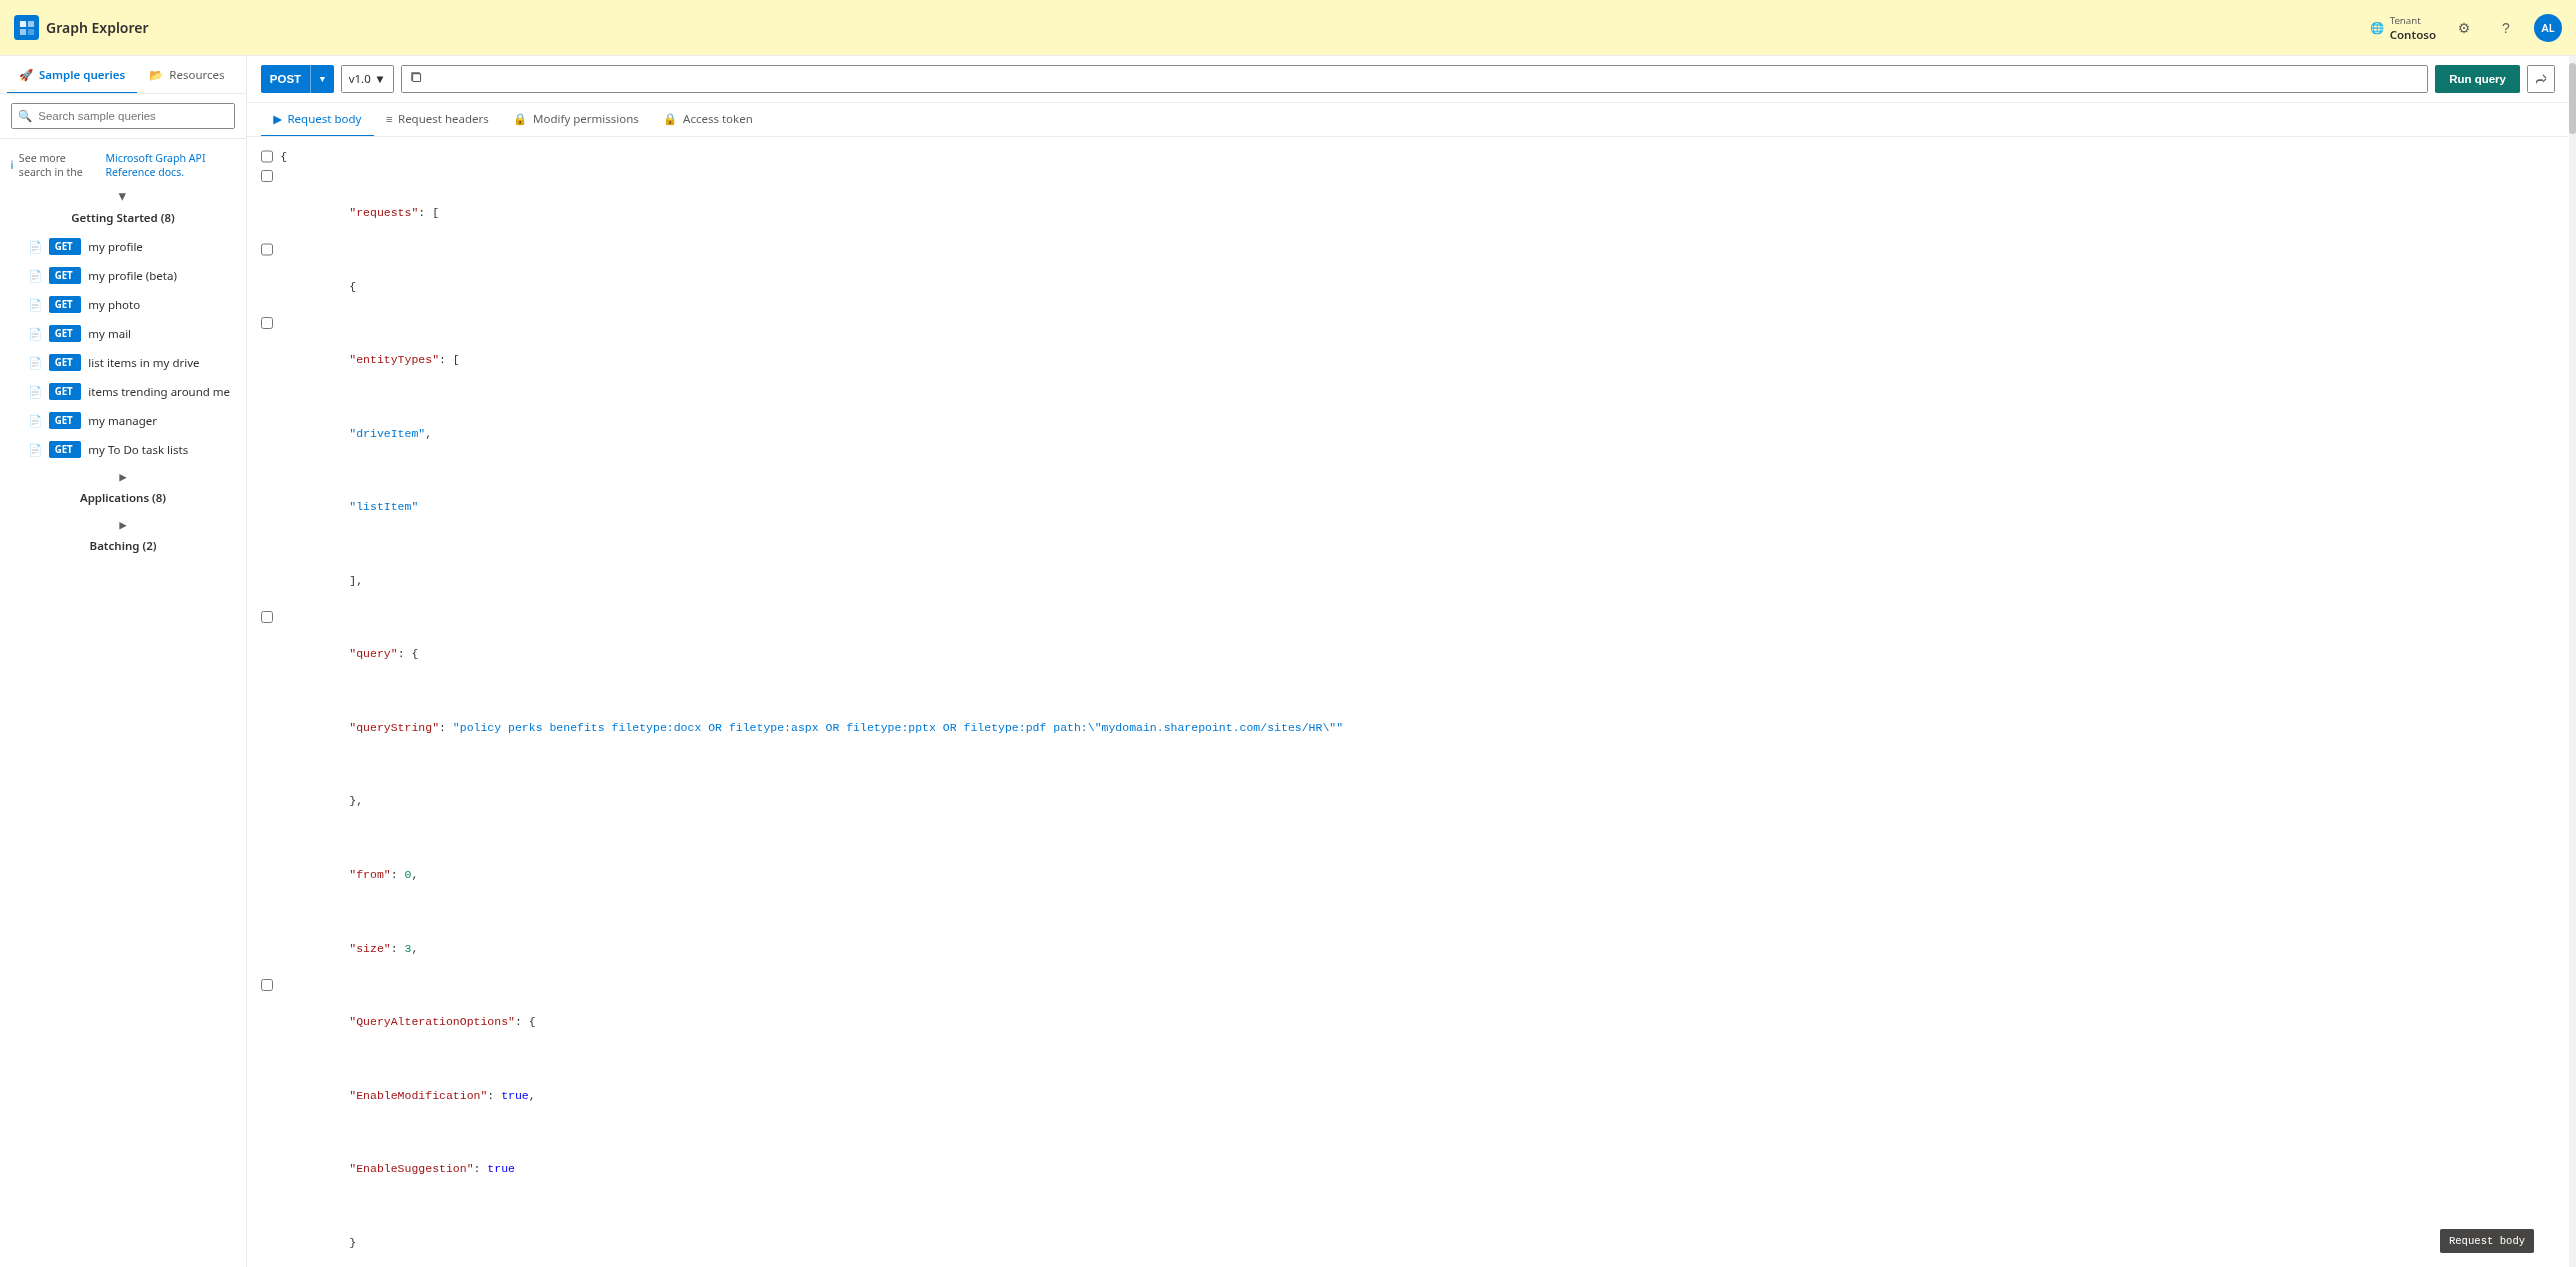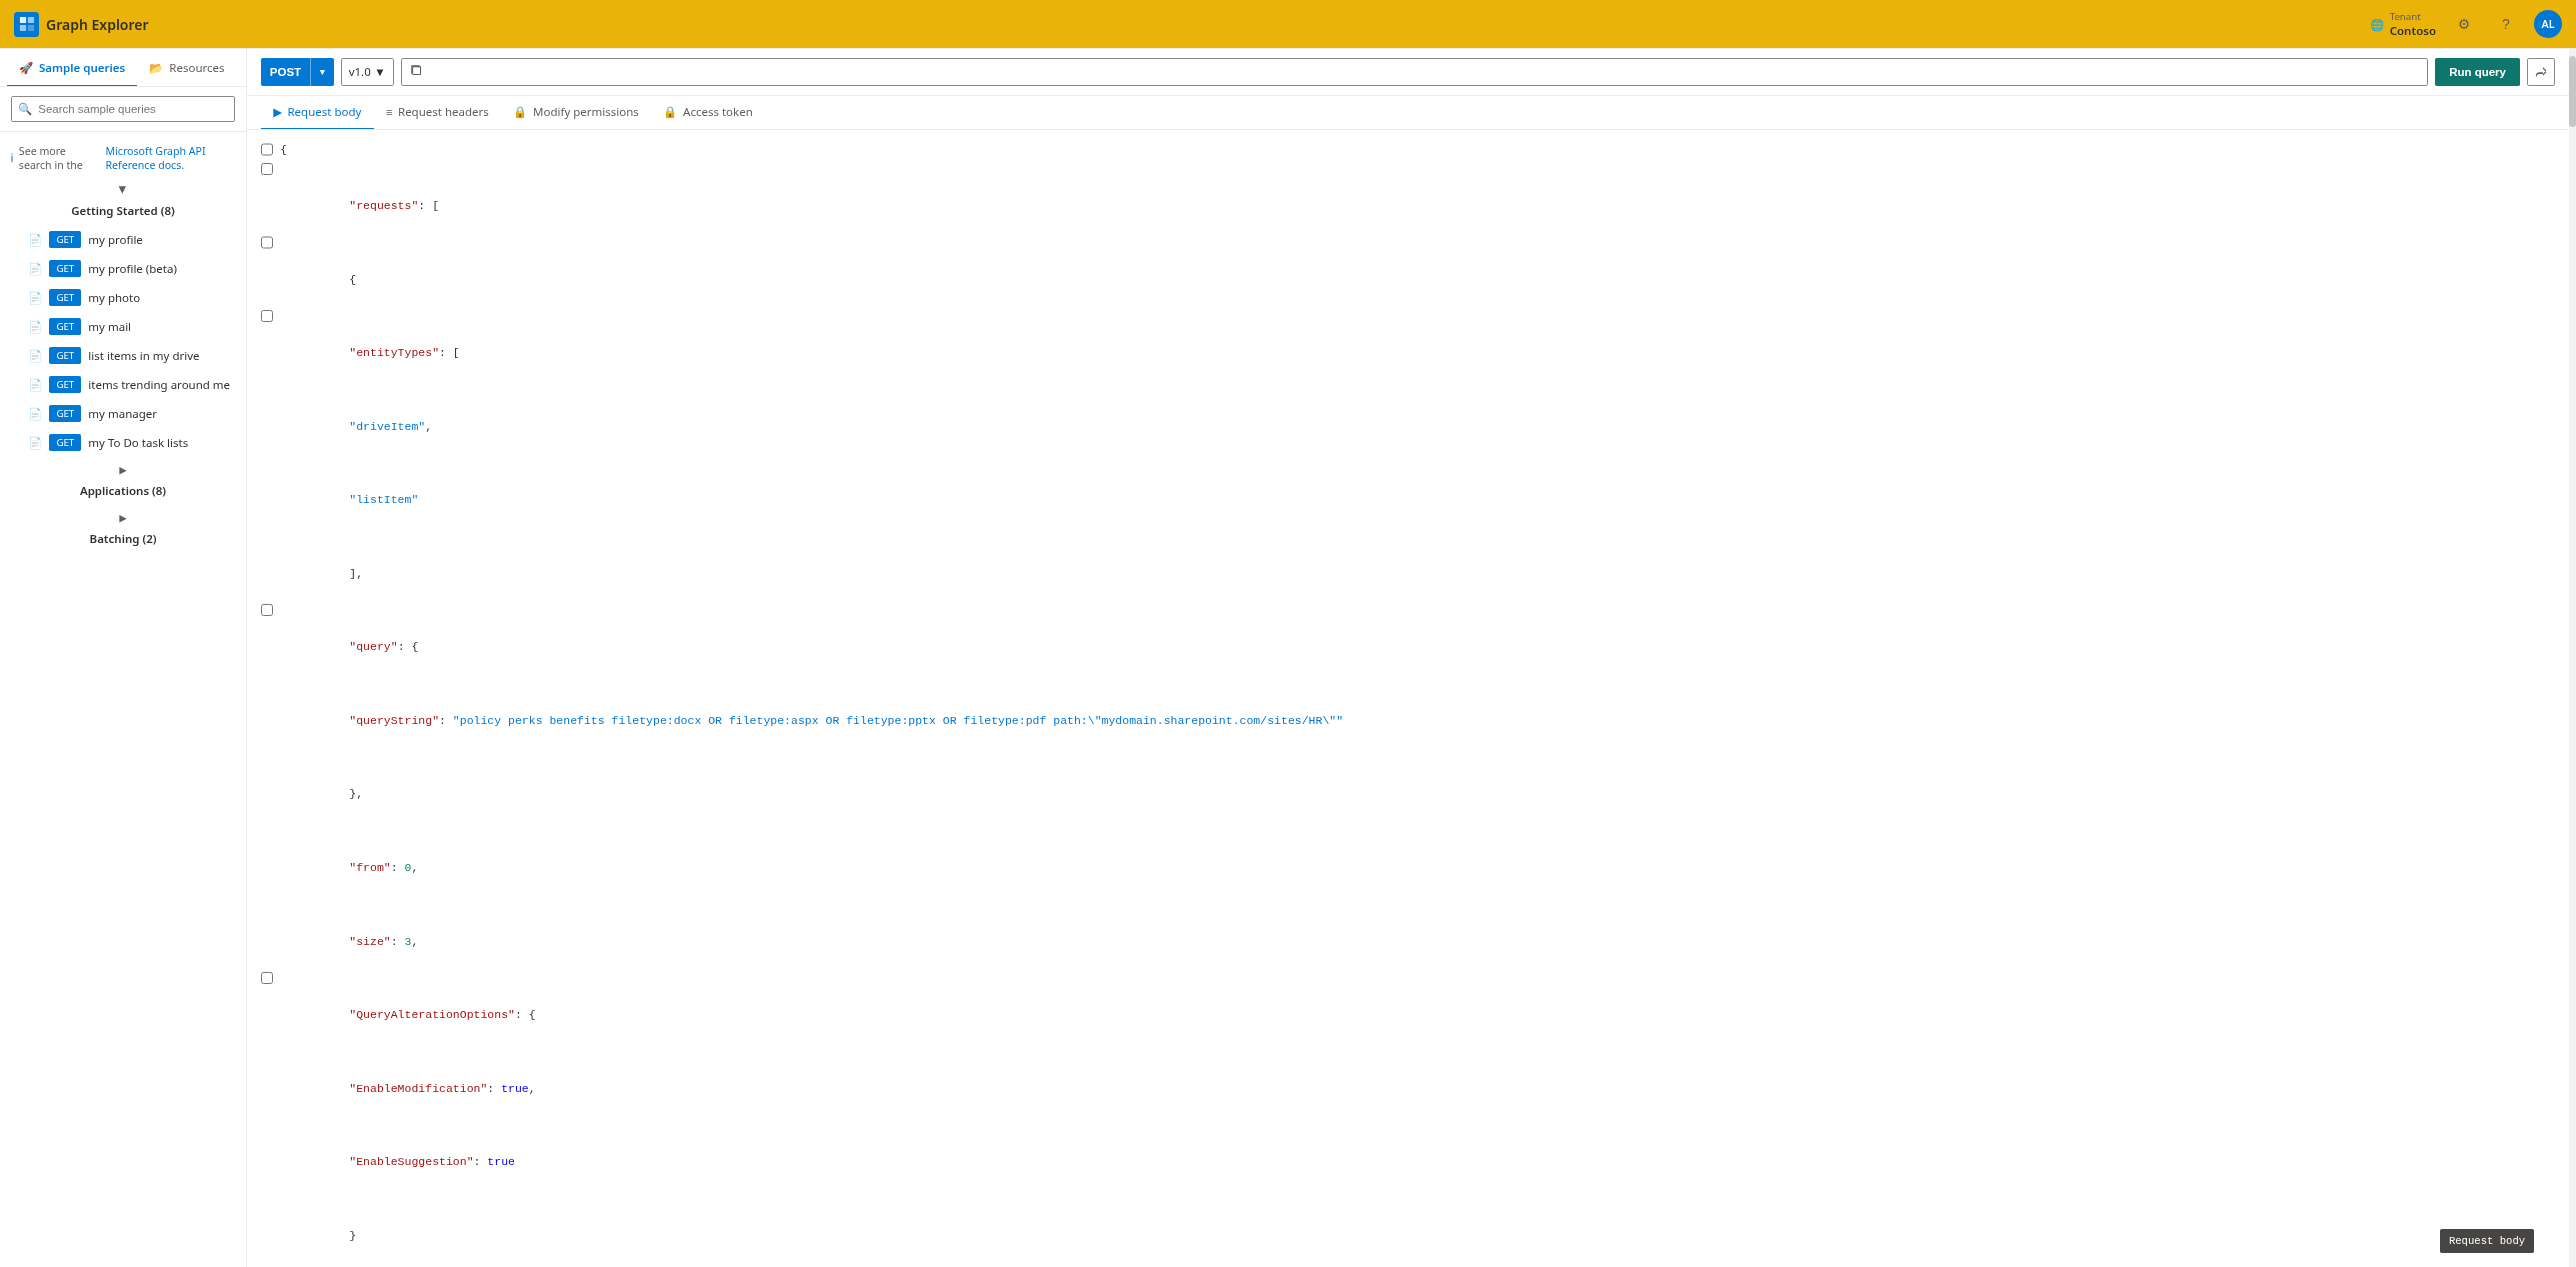--- a/index.html
+++ b/index.html
@@ -1,25 +1,25 @@
 <!DOCTYPE html>
 <html style="font-size:14px"><head>
   <meta charset="utf-8">
   <style>
     * { box-sizing: border-box; margin: 0; padding: 0; }
     body { font-family: 'Segoe UI', system-ui, sans-serif; font-size: 12.3px; background: #f3f2f1; color: #323130; height: 100vh; display: flex; flex-direction: column; }
 
     
     .topbar {
-      background: #eab308;
+      background: #fef9c3;
       border-bottom: 0.9px solid #edebe9;
       display: flex;
       align-items: center;
       padding: 0 14px;
-      height: 49px;
+      height: 56px;
       gap: 10.6px;
     }
     .topbar-logo {
       display: flex;
       align-items: center;
       gap: 7px;
       font-weight: 600;
       font-size: 14px;
       color: #323130;
     }
@@ -165,24 +165,24 @@
       padding: 6.2px 10.6px 6.2px 28px;
       cursor: pointer;
       gap: 7px;
       font-size: 11.5px;
     }
     .query-item-icon { color: #605e5c; font-size: 11.5px; min-width: 14px; }
     .method-badge {
       padding: 1.8px 5.3px;
       border-radius: 1.8px;
       font-size: 9.7px;
-      font-weight: 400;
+      font-weight: 700;
       color: #fff;
       min-width: 32px;
-      text-align: center;
+      text-align: left;
     }
     .method-get { background: #0078d4; }
     .query-label { color: #323130; font-size: 11.5px; }
 
     
     .content-area {
       flex: 1;
       display: flex;
       flex-direction: column;
       overflow: hidden;

